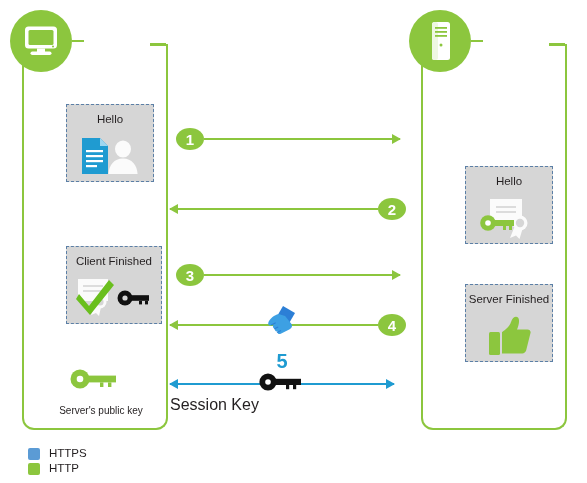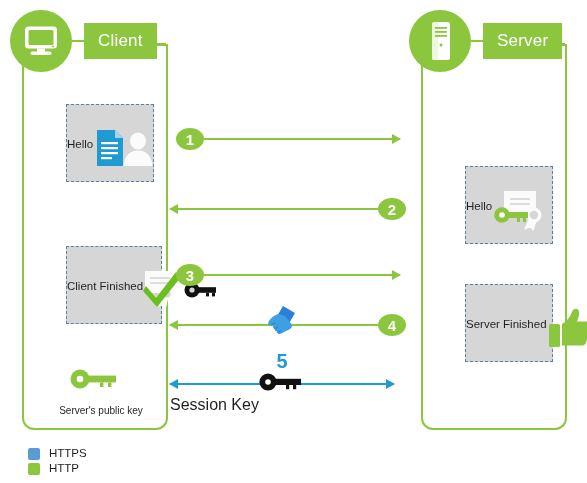--- a/index.html
+++ b/index.html
@@ -43,21 +43,21 @@
     letter-spacing:.2px;
     white-space:nowrap;
   }
 
   
   .msgbox{
     position:absolute;
     background:#d6d6d6;
     border:1px dashed #5b7fa6;
     box-sizing:border-box;
-    display:flex;flex-direction:row;align-items:center;
+    display:flex;flex-direction:column;align-items:center;
     padding-top:9px;
   }
   .msgbox .cap{
     font-size:11.5px;line-height:1;color:#231f20;
     white-space:nowrap;margin-bottom:6px;
   }
   .msgbox .art{flex:1;display:flex;align-items:center;justify-content:center;}
 
   #client-hello-box   {left:66px; top:104px; width:88px; height:78px;}
   #client-finished-box{left:66px; top:246px; width:96px; height:78px;}
@@ -130,21 +130,20 @@
     <div class="puck">
       <svg width="36" height="32" viewBox="0 0 36 32" aria-hidden="true">
         <rect x="2" y="1.5" width="32" height="22" rx="3.5" fill="#fff"></rect>
         <rect x="5.5" y="5" width="25" height="15" rx="1.5" fill="#8CC63E"></rect>
         <circle cx="30" cy="21.5" r="1" fill="#8CC63E"></circle>
         <rect x="14" y="23.5" width="8" height="3.5" fill="#fff"></rect>
         <rect x="7.5" y="26.5" width="21" height="3.6" rx="1.8" fill="#fff"></rect>
       </svg>
     </div>
     <div class="head-stub"></div>
-    <div class="party-label">Client</div>
   </div>
 
   <div class="msgbox" id="client-hello-box">
     <div class="cap">Hello</div>
     <div class="art">
       <svg width="64" height="40" viewBox="0 0 64 40" aria-hidden="true">
         <path d="M4 2 h18 l8 8 v28 h-26 z" fill="#1f9bd1"></path>
         <path d="M22 2 l8 8 h-8 z" fill="#9fd6ef"></path>
         <g fill="#fff">
           <rect x="8" y="14" width="17" height="2.2"></rect>
@@ -210,21 +209,20 @@
         <rect x="9" y="1" width="6" height="38" rx="2.5" fill="#eef7e2"></rect>
         <g fill="#8CC63E">
           <rect x="12" y="6" width="12" height="1.8"></rect>
           <rect x="12" y="10" width="12" height="1.8"></rect>
           <rect x="12" y="14" width="12" height="1.8"></rect>
         </g>
         <circle cx="18" cy="24" r="1.5" fill="#8CC63E"></circle>
       </svg>
     </div>
     <div class="head-stub"></div>
-    <div class="party-label">Server</div>
   </div>
 
   <div class="msgbox" id="server-hello-box">
     <div class="cap">Hello</div>
     <div class="art">
       <svg width="62" height="42" viewBox="0 0 62 42" aria-hidden="true">
         <rect x="12" y="2" width="32" height="23" fill="#fbfbfb"></rect>
         <g stroke="#d6d6d6" stroke-width="1.7">
           <line x1="18" y1="10" x2="38" y2="10"></line>
           <line x1="18" y1="15" x2="38" y2="15"></line>

